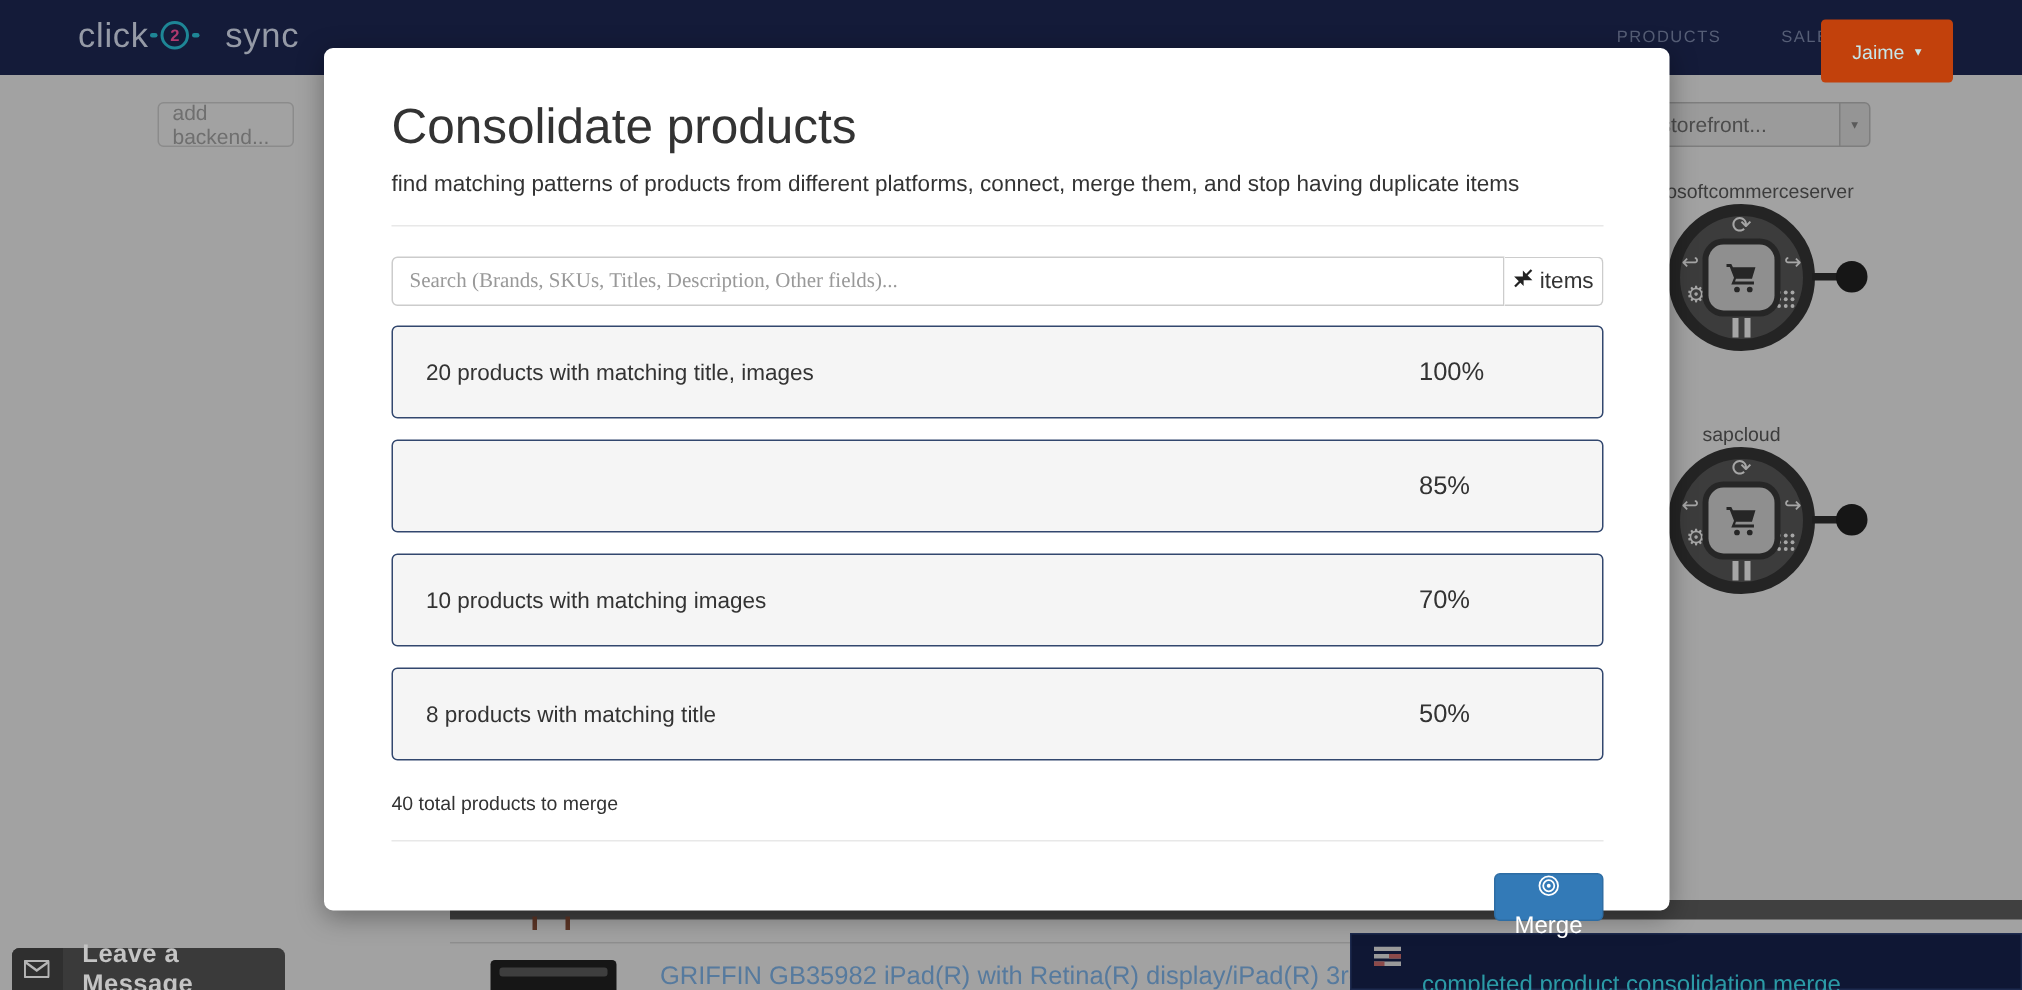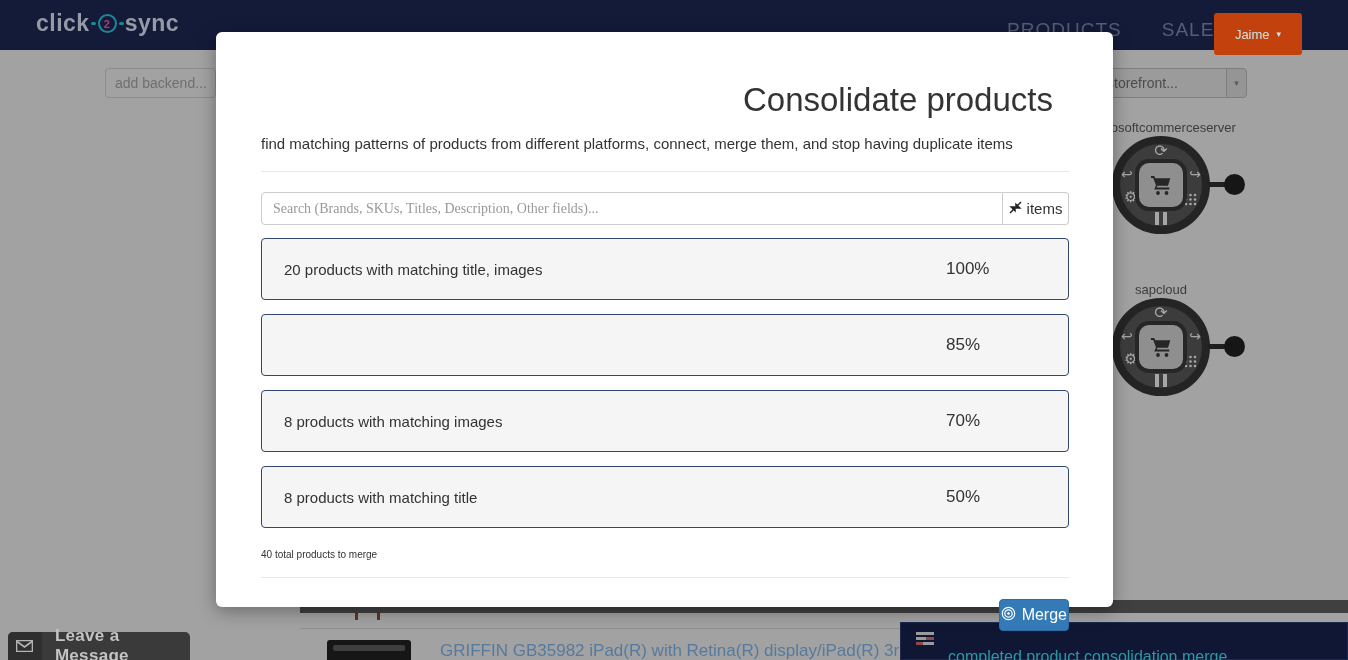--- a/index.html
+++ b/index.html
@@ -5,28 +5,28 @@
   * { box-sizing: border-box; }
   html,body { margin:0; padding:0; }
   body {
     width:1348px; height:660px; position:relative; overflow:hidden;
     background:#a2a2a2; font-family:"Liberation Sans", sans-serif;
   }
 
   
   .navbar { position:absolute; top:0; left:0; width:1348px; height:50px; background:#141b39; z-index:1; }
   .logo { position:absolute; left:36px; top:10px; display:flex; align-items:center; color:#959aa6; font-size:23px; letter-spacing:.5px; }
-  .logo .word { font-weight:700; }
+  .logo .word { font-weight:400;margin-left:16px; }
   .logo .dot { width:5px; height:3px; background:#1e8696; margin:0 1px; border-radius:2px; }
   .logo .badge { width:19px; height:19px; border:2px solid #1e8696; border-radius:50%; display:flex; align-items:center; justify-content:center; font-size:11px; font-weight:bold; color:#b03a6e; margin:0 1px; }
   .nav-links { position:absolute; right:120px; top:19px; display:flex; gap:40px; }
-  .nav-link { color:#565e76; font-size:19px; letter-spacing:1px; }
+  .nav-link { color:#565e76; font-size:11px; letter-spacing:1px; }
   .user-btn { position:absolute; right:46px; top:13px; width:88px; height:42px; background:#c2410c; border-radius:3px; color:#c7e6ea; font-size:13px; display:flex; align-items:center; justify-content:center; gap:7px; }
   .user-btn .caret { font-size:9px; }
-  .add-backend { position:absolute; left:105px; top:68px; width:111px; height:30px; border:1px solid #8b8b8b; border-radius:4px; color:#6f6f6f; font-size:14px; display:flex; align-items:center; padding-left:9px; z-index:1; }
+  .add-backend { position:absolute; left:105px; top:68px; width:91px; height:30px; border:1px solid #8b8b8b; border-radius:4px; color:#6f6f6f; font-size:14px; display:flex; align-items:center; padding-left:9px; z-index:1; }
   .storefront { position:absolute; left:1098px; top:68px; height:30px; display:flex; z-index:1; }
   .storefront .sel { width:128px; border:1px solid #7e7e7e; border-right:none; border-radius:4px 0 0 4px; background:#9b9b9b; color:#4c4c4c; font-size:14px; display:flex; align-items:center; padding-left:8px; }
   .storefront .car { width:21px; border:1px solid #7e7e7e; border-radius:0 4px 4px 0; background:#959595; color:#5a5a5a; font-size:9px; display:flex; align-items:center; justify-content:center; }
 
   
   .node { position:absolute; width:98px; height:98px; z-index:1; }
   .node .nlabel { position:absolute; top:-16px; left:-51px; width:200px; text-align:center; font-size:13px; color:#3c3c3c; }
   .node .ring { position:absolute; inset:0; border-radius:50%; background:#3c3c3c; border:8px solid #242424; }
   .node .center-sq { position:absolute; left:27px; top:27px; width:44px; height:44px; background:#8f8f8f; border-radius:10px; box-shadow:0 0 0 4px #262626; display:flex; align-items:center; justify-content:center; }
   .node .nicon { position:absolute; color:#a6a6a6; line-height:1; }
@@ -53,35 +53,35 @@
   .chat { position:absolute; left:8px; bottom:0; width:182px; height:28px; background:#3a3a3a; border-radius:5px 5px 0 0; display:flex; align-items:center; z-index:5; }
   .chat .cicon { width:36px; height:28px; background:#2f2f2f; border-radius:5px 0 0 0; display:flex; align-items:center; justify-content:center; }
   .chat .clabel { color:#c4c4c4; font-size:17px; font-weight:bold; letter-spacing:.3px; padding-left:13px; }
 
   
   .toast { position:absolute; left:900px; top:622px; width:448px; height:38px; background:#0f1734; border:1px solid #1d2a4e; display:flex; align-items:center; padding-left:15px; gap:14px; z-index:5; }
   .toast .tlabel { color:#2b9aa6; font-size:16px;margin-top:32px; }
 
   
   .modal { position:absolute; left:216px; top:32px; width:897px; height:575px; background:#fff; border-radius:6px; box-shadow:0 4px 18px rgba(0,0,0,.35); z-index:10; padding:33px 44px 0 45px; }
-  .m-title { font-size:33px; color:#333; font-weight:400; margin:16px;text-align:right; }
+  .m-title { font-size:33px; color:#333; font-weight:400; margin:0; }
   .m-sub { font-size:15px; color:#333; margin:11px 0 0 0; }
   .m-hr { border:none; border-top:1px solid #e8e8e8; margin:19px 0 0 0; }
   .search-row { display:flex; margin-top:20px; height:33px; }
   .search-input { flex:1; border:1px solid #ccc; border-radius:4px 0 0 4px; padding:0 11px; font-size:14px; color:#555; outline:none; font-family:Liberation Serif, serif; }
   .search-input::placeholder { color:#999; }
   .find-btn { width:66px; border:1px solid #ccc; border-left:none; background:#fff; border-radius:0 4px 4px 0; font-size:15px; color:#333; display:flex; align-items:center; justify-content:center; gap:5px; cursor:pointer; }
   .matches { margin-top:13px; }
   .match-row { position:relative; height:62px; background:#f5f5f5; border:1px solid #32476e; border-radius:4px; margin-bottom:14px; display:flex; align-items:center; padding-left:22px; }
   .match-label { font-size:15px; color:#333; }
   .match-pct { position:absolute; left:684px; font-size:17px; color:#333; }
-  .total-label { font-size:10px; color:#333; margin-top:21px; }
+  .total-label { font-size:13px; color:#333; margin-top:21px; }
   .m-hr2 { border:none; border-top:1px solid #e8e8e8; margin:17px 0 0 0; }
   .footer-row { display:flex; justify-content:flex-end; margin-top:21px; }
-  .merge-btn { height:32px; padding:0 1px; background:#337ab7; border:1px solid #2e6da4; border-radius:4px; color:#fff; font-size:16px; display:flex; align-items:center; gap:6px; cursor:pointer; }
+  .merge-btn { height:32px; padding:0 13px; background:#337ab7; border:1px solid #2e6da4; border-radius:4px; color:#fff; font-size:16px; display:flex; align-items:center; gap:6px; cursor:pointer;flex-direction:column; }
 </style>
 </head>
 <body>
 
 <div class="navbar">
   <div class="logo">
     <span class="word">click</span>
     <span class="dot"></span>
     <span class="badge">2</span>
     <span class="dot"></span>
@@ -234,21 +234,21 @@
 
   <div class="matches">
     <div class="match-row">
       <span class="match-label">20 products with matching title, images</span>
       <span class="match-pct">100%</span>
     </div>
     <div class="match-row">
       <span class="match-pct">85%</span>
     </div>
     <div class="match-row">
-      <span class="match-label">8 products with matching images</span>
+      <span class="match-label">10 products with matching images</span>
       <span class="match-pct">70%</span>
     </div>
     <div class="match-row">
       <span class="match-label">8 products with matching title</span>
       <span class="match-pct">50%</span>
     </div>
   </div>
 
   <div class="total-label">40 total products to merge</div>
   <hr class="m-hr2">

